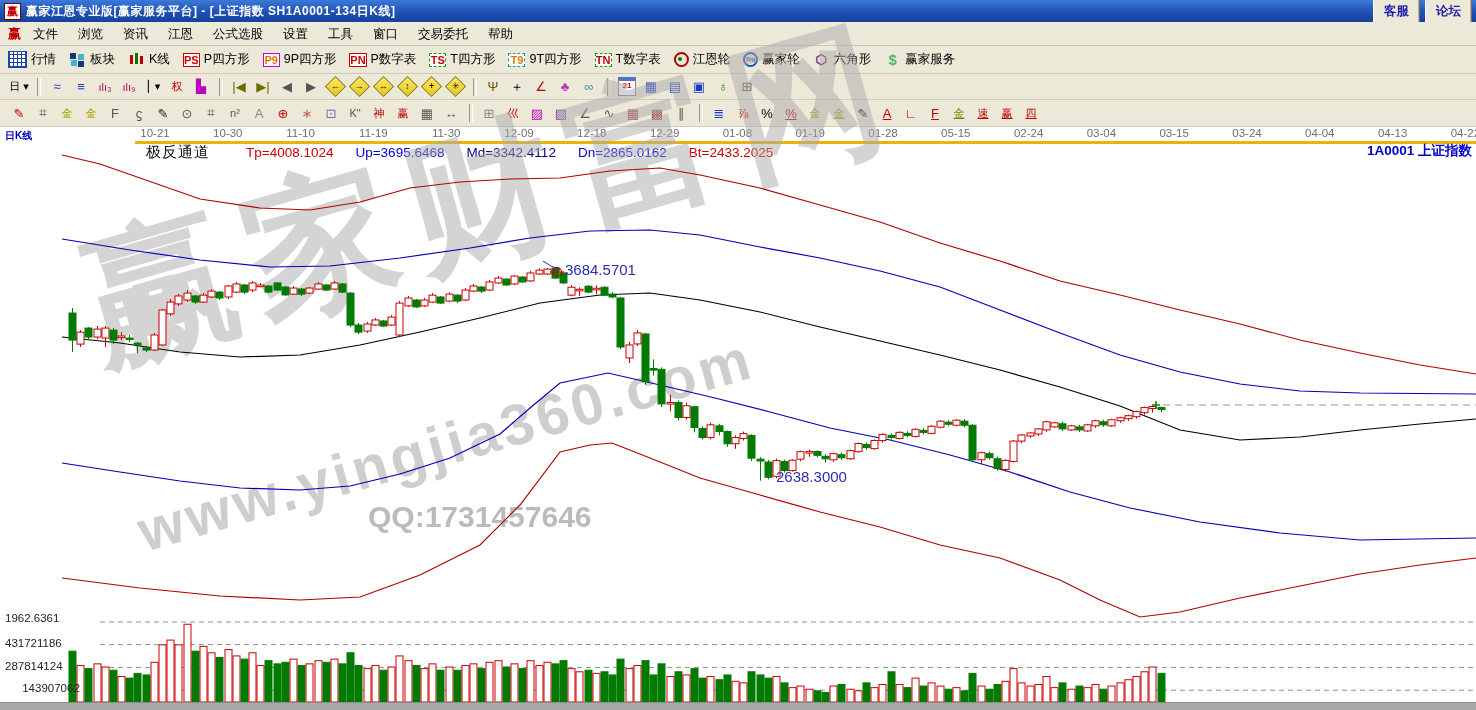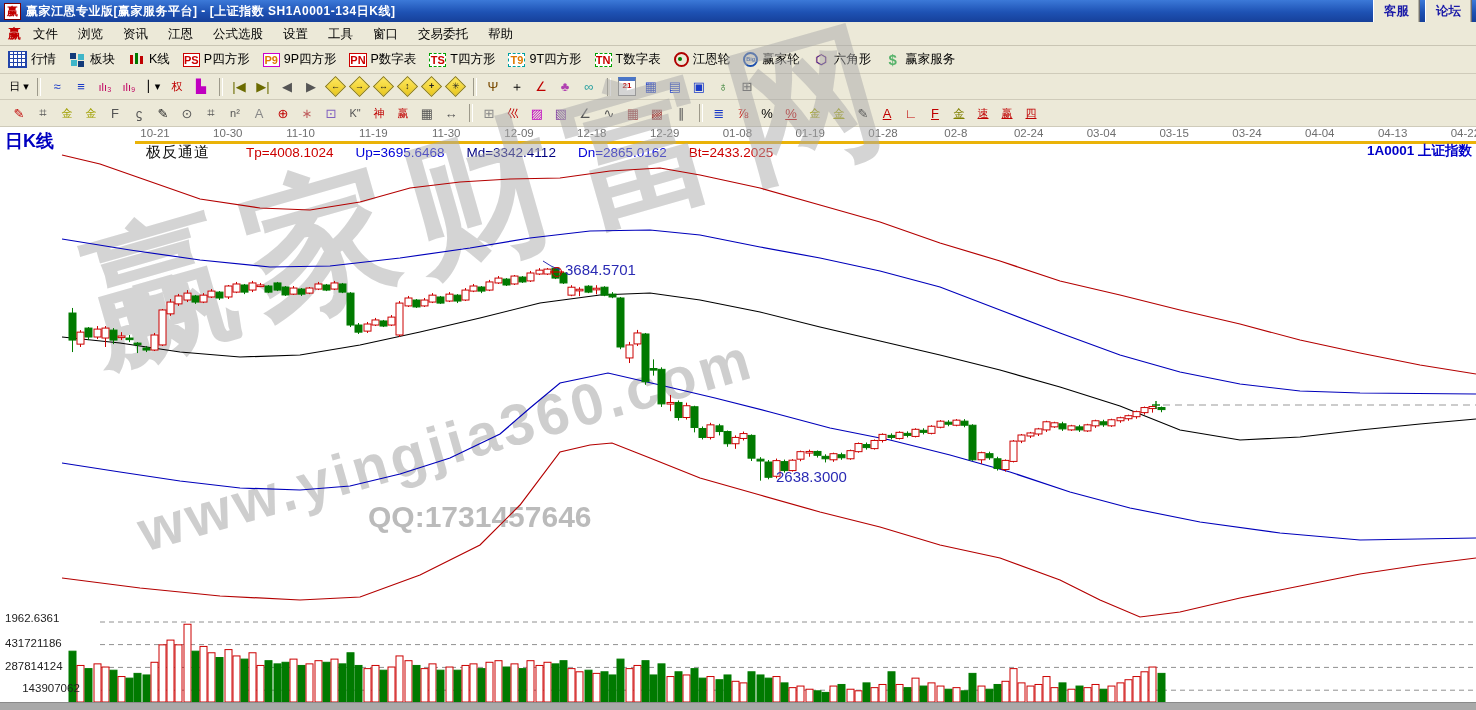--- a/index.html
+++ b/index.html
@@ -62,21 +62,21 @@
   .t23-btn{min-width:22px;height:20px;margin-right:2px;display:flex;align-items:center;justify-content:center;
     font-size:13px;cursor:pointer;flex:none;white-space:nowrap;}
   .t23-btn.small{font-size:11px;}
   .dia{width:13px;height:13px;background:linear-gradient(135deg,#ffe95e,#e8c61e);border:1px solid #8a7a10;
     transform:rotate(45deg);display:flex;align-items:center;justify-content:center;margin:0 3px;}
   .dia span{transform:rotate(-45deg);font-size:9px;color:#222;font-weight:bold;line-height:1;}
   .cal{width:16px;height:14px;background:#fff;border:1px solid #888;border-top:4px solid #4a76c8;
     font-size:8px;font-weight:bold;color:#c00000;text-align:center;line-height:10px;}
 
   
-  .pane-label{position:absolute;left:5px;top:129px;font-size:18px;font-weight:bold;color:#0000c0;}
+  .pane-label{position:absolute;left:5px;top:129px;font-size:10px;font-weight:bold;color:#0000c0;}
   .date-row{position:absolute;left:135px;top:127px;width:1341px;height:14px;border-bottom:3px solid #eab308;text-decoration:underline;}
   .date-label{position:absolute;top:0;transform:translateX(-50%);font-size:11.5px;color:#6e6e6e;white-space:nowrap;}
   .indicator-row{position:absolute;left:146px;top:143px;height:16px;display:flex;align-items:baseline;white-space:nowrap;}
   .indicator-name{font-size:15px;color:#111;margin-right:36px;letter-spacing:1px;}
   .indicator-token{font-size:13.5px;margin-right:22px;}
   .symbol-label{position:absolute;right:4px;top:142px;font-size:13.5px;color:#0000c8;font-weight:bold;}
 
   
   .wm{position:absolute;color:rgba(170,170,170,0.5);font-weight:bold;pointer-events:none;white-space:nowrap;z-index:1;}
   .wm1{left:60px;top:215px;font-size:150px;letter-spacing:18px;transform:rotate(-16deg);transform-origin:left top;}
@@ -304,21 +304,21 @@
       <span class="date-label" style="left: 92.8px;">10-30</span>
       <span class="date-label" style="left: 165.6px;">11-10</span>
       <span class="date-label" style="left: 238.4px;">11-19</span>
       <span class="date-label" style="left: 311.2px;">11-30</span>
       <span class="date-label" style="left: 384px;">12-09</span>
       <span class="date-label" style="left: 456.8px;">12-18</span>
       <span class="date-label" style="left: 529.6px;">12-29</span>
       <span class="date-label" style="left: 602.4px;">01-08</span>
       <span class="date-label" style="left: 675.2px;">01-19</span>
       <span class="date-label" style="left: 748px;">01-28</span>
-      <span class="date-label" style="left: 820.8px;">02-8</span>
+      <span class="date-label" style="left: 820.8px;">05-15</span>
       <span class="date-label" style="left: 893.6px;">02-24</span>
       <span class="date-label" style="left: 966.4px;">03-04</span>
       <span class="date-label" style="left: 1039.2px;">03-15</span>
       <span class="date-label" style="left: 1112px;">03-24</span>
       <span class="date-label" style="left: 1184.8px;">04-04</span>
       <span class="date-label" style="left: 1257.6px;">04-13</span>
       <span class="date-label" style="left: 1330.4px;">04-22</span>
     </div>
   <div class="indicator-row">
     <span class="indicator-name">极反通道</span>

